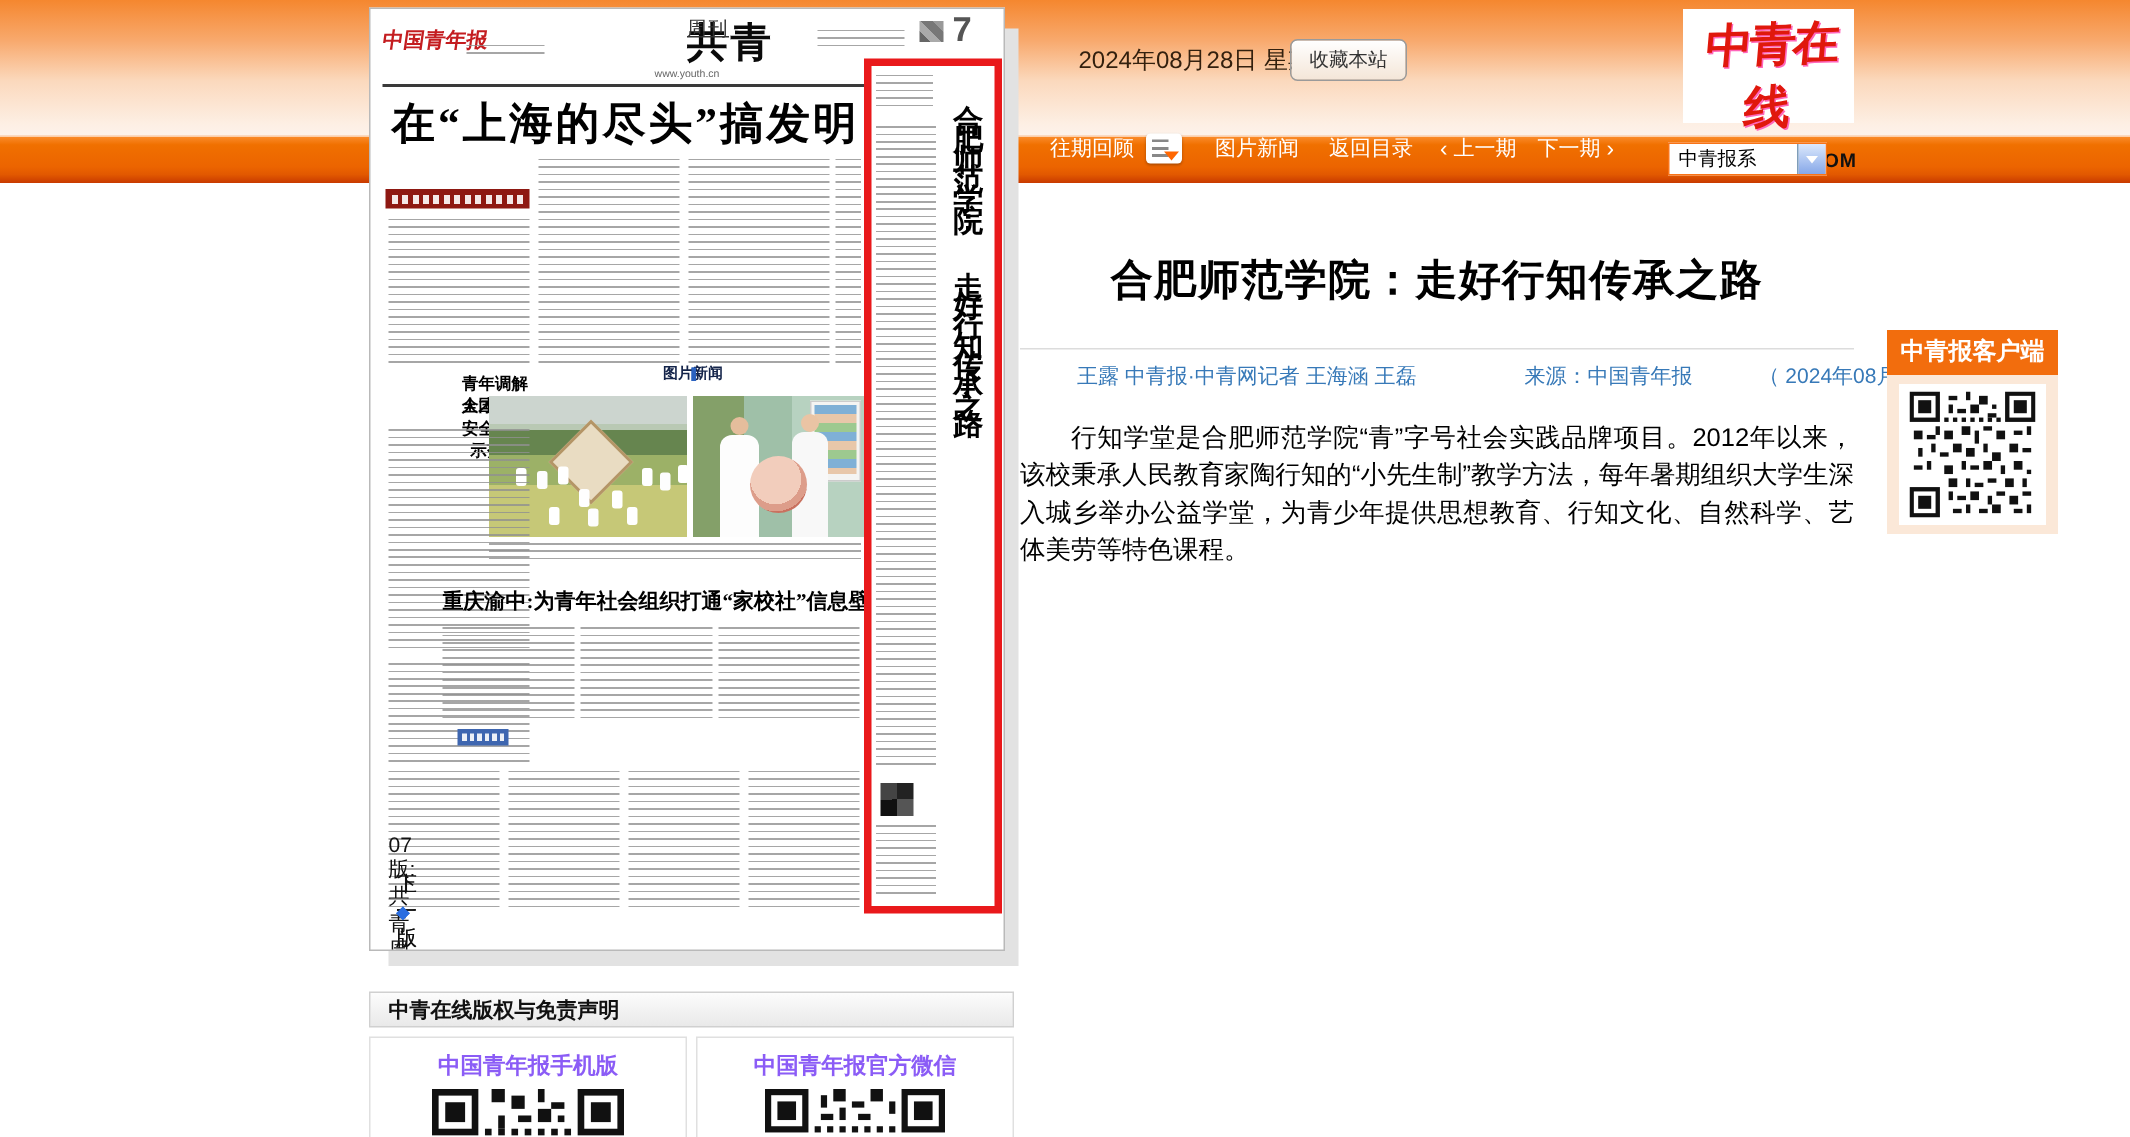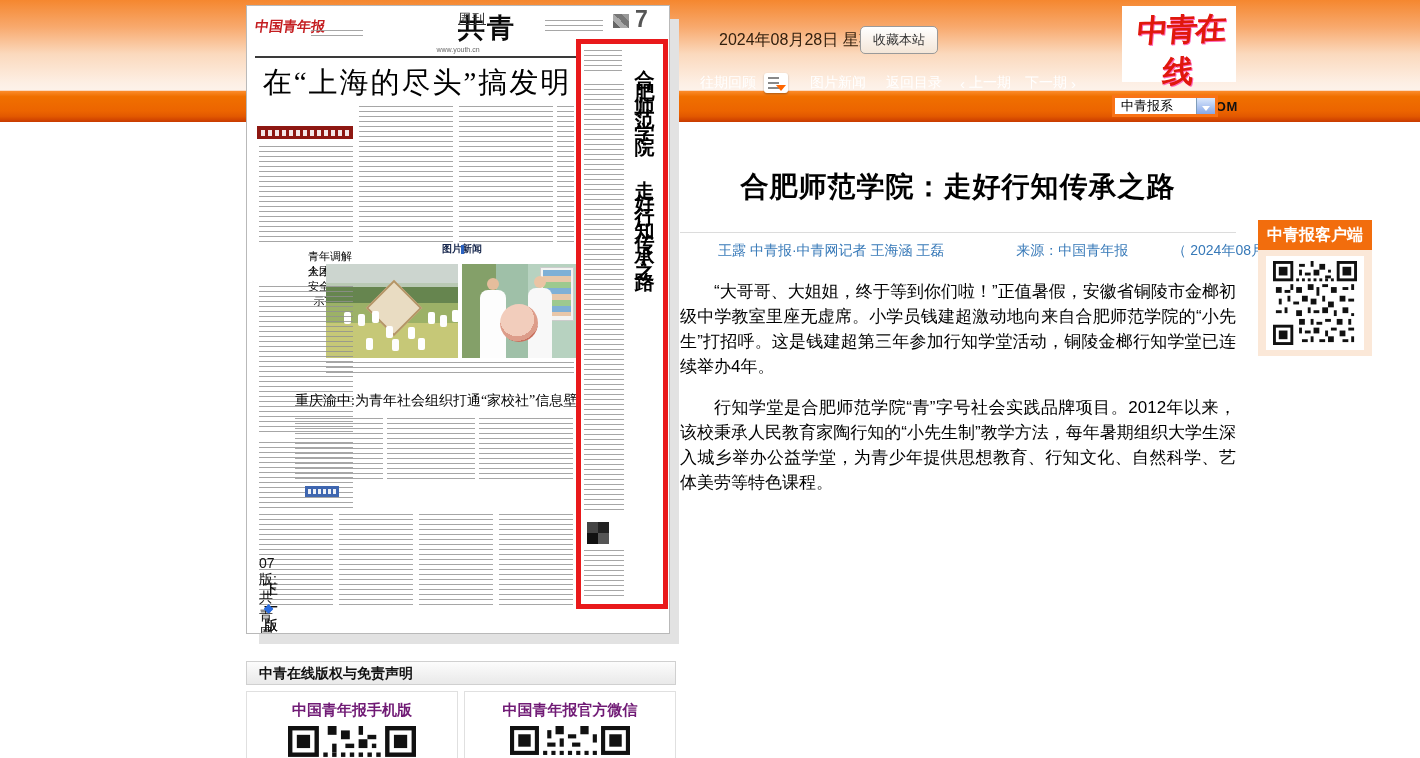--- a/index.html
+++ b/index.html
@@ -6,31 +6,31 @@
   body{width:1420px;height:758px;position:relative;overflow:hidden;background:#fff;
        font-family:"Liberation Sans",sans-serif;}
   .abs{position:absolute;}
 
   
   .header-band{left:0;top:0;width:1420px;height:90px;
     background:linear-gradient(180deg,#F5872F 0%,#F8A96D 30%,#FBD9BD 60%,#FDEFE4 92%,#FDF2EA 100%);}
   .nav-bar{left:0;top:90px;width:1420px;height:32px;
     background:linear-gradient(180deg,#FB8C2C 0%,#F07000 18%,#EC6400 65%,#E25800 82%,#C83A00 100%);
     border-top:1px solid #fbd9c0;box-sizing:border-box;}
-  .nav-row{left:700px;top:76px;height:14px;display:flex;align-items:center;color:#fff;font-size:14px;}
+  .nav-row{left:700px;top:92px;height:14px;display:flex;align-items:center;color:#fff;font-size:14px;}
   .nav-item{cursor:pointer;white-space:nowrap;}
   .nav-arrow{font-size:15px;margin:0 4px;}
   .nav-icon{width:24px;height:20px;background:#fff;border-radius:3px;margin:0 22px 0 8px;position:relative;
     box-shadow:0 1px 2px rgba(0,0,0,.3);}
   .nav-icon:before{content:"";position:absolute;left:4px;top:4px;width:11px;height:12px;
     background:repeating-linear-gradient(180deg,#888 0 2px,transparent 2px 5px);}
   .nav-icon:after{content:"";position:absolute;right:2px;bottom:2px;
     border-left:5px solid transparent;border-right:5px solid transparent;border-top:6px solid #f60;}
   .gap20{width:20px;} .gap14{width:14px;}
-  .dropdown{left:1112px;top:95px;width:106px;height:22px;background:#fff;border:3px solid #f97316;
+  .dropdown{left:1112px;top:95px;width:106px;height:22px;background:#fff;border:1px solid #f97316;
     box-sizing:border-box;display:flex;align-items:center;font-size:13px;color:#000;}
   .dropdown .val{flex:1;padding-left:6px;}
   .dd-btn{width:18px;height:100%;background:linear-gradient(180deg,#dce9fc,#86a7e8);
     border-left:1px solid #7f9db9;position:relative;}
   .dd-btn:after{content:"";position:absolute;left:5px;top:8px;
     border-left:4px solid transparent;border-right:4px solid transparent;border-top:5px solid #fff;}
 
   .date-text{left:719px;top:30px;font-size:16px;color:#33200e;text-align:right;}
   .fav-btn{left:860px;top:26px;padding:4px 12px;border:1px solid #9a9a9a;border-radius:5px;
     background:linear-gradient(180deg,#ffffff,#f4e6d8);color:#333;font-size:13px;cursor:pointer;
@@ -48,21 +48,21 @@
   .np-paper{left:8px;top:12px;font-family:"Liberation Serif",serif;font-weight:bold;font-size:14px;
     color:#C41D20;transform:skewX(-8deg);white-space:nowrap;}
   .np-weekly{left:141px;top:4px;width:140px;text-align:center;white-space:nowrap;}
   .np-weekly .big{font-family:"Liberation Serif",serif;font-weight:bold;font-size:27px;color:#0a0a0a;letter-spacing:2px;}
   .np-weekly .small{font-size:13px;color:#333;letter-spacing:1px;text-decoration:underline;}
   .np-site{left:141px;top:40px;width:140px;text-align:center;font-size:7px;color:#666;}
   .np-rule{left:8px;top:50px;width:404px;height:2px;background:#3a3a3a;}
   .np-thumb{left:366px;top:8px;width:16px;height:14px;background:
     linear-gradient(45deg,#666 25%,#aaa 25% 50%,#777 50% 75%,#999 75%);}
   .np-pagenum{left:388px;top:0px;font-size:23px;font-weight:bold;color:#555;}
-  .np-headline{font-family:"Liberation Serif",serif;font-weight:normal;color:#000;}
+  .np-headline{font-family:"Liberation Serif",serif;font-weight:bold;color:#000;}
   .np-h-main{left:10px;top:57px;width:320px;text-align:center;font-size:29px;letter-spacing:2px;white-space:nowrap;}
   .np-tag{left:10px;top:120px;width:96px;height:13px;background:#8E1812;}
   .np-tag:before{content:"";position:absolute;left:4px;top:4px;right:4px;height:6px;
     background:repeating-linear-gradient(90deg,rgba(255,255,255,.9) 0 4px,transparent 4px 7px);}
   .np-h-left{left:8px;top:243px;width:100px;text-align:center;font-size:11px;line-height:15px;}
   .np-photo-label{left:158px;top:243px;width:114px;display:flex;align-items:center;justify-content:center;
     gap:5px;font-size:10px;font-weight:bold;color:#14244a;position:absolute;}
   .np-photo-label i{display:block;width:3px;height:9px;background:#2b62c0;}
   .photo-l{left:79px;top:258px;width:132px;height:94px;overflow:hidden;
     background:linear-gradient(180deg,#ccd5cf 0 20%,#b9c9b4 20% 24%,#66854f 24% 42%,#9cb167 42% 63%,#c6c877 63% 100%);}
@@ -118,21 +118,21 @@
     font-size:16px;font-weight:bold;text-align:center;line-height:30px;}
   .side-panel{left:1258px;top:250px;width:114px;height:106px;background:#FBE8D8;}
   .side-qr{position:absolute;left:8px;top:6px;width:98px;height:94px;background:#fff;
     display:flex;align-items:center;justify-content:center;}
 
   
   .copy-bar{left:246px;top:661px;width:430px;height:24px;background:linear-gradient(180deg,#fcfcfc,#e9e9e9);
     border:1px solid #d0d0d0;box-sizing:border-box;font-size:14px;font-weight:bold;color:#111;
     line-height:22px;padding-left:12px;}
   .qr-box{top:691px;width:210px;height:120px;background:#fff;border:1px solid #e0e0e0;text-align:center;}
-  .qr-box .ttl{font-size:15px;font-weight:bold;color:#701a75;margin-top:9px;}
+  .qr-box .ttl{font-size:15px;font-weight:bold;color:#8b5cf6;margin-top:9px;}
   .qr-box svg{margin-top:6px;}
   .qrb-l{left:246px;} .qrb-r{left:464px;}
 </style>
 </head>
 <body>
 
 <div class="abs header-band"></div>
 <div class="abs nav-bar"></div>
 
 <div class="abs date-text">2024年08月28日 星期三</div>
@@ -239,21 +239,20 @@
 
 <div class="abs article">
   <h1 class="article-title">合肥师范学院：走好行知传承之路</h1>
   <div class="article-divider"></div>
   <div class="byline-row">
     <span class="b1">王露 中青报·中青网记者 王海涵 王磊</span>
     <span class="b2">来源：中国青年报</span>
     <span class="b3">（ 2024年08月28日　07 版）</span>
   </div>
   <div class="article-body">
-    <p>“大哥哥、大姐姐，终于等到你们啦！”正值暑假，安徽省铜陵市金榔初级中学教室里座无虚席。小学员钱建超激动地向来自合肥师范学院的“小先生”打招呼。这是钱建超第三年参加行知学堂活动，铜陵金榔行知学堂已连续举办4年。</p>
     <p>行知学堂是合肥师范学院“青”字号社会实践品牌项目。2012年以来，该校秉承人民教育家陶行知的“小先生制”教学方法，每年暑期组织大学生深入城乡举办公益学堂，为青少年提供思想教育、行知文化、自然科学、艺体美劳等特色课程。</p>
 
   </div>
 </div>
 
 <div class="abs side-head">中青报客户端</div>
 <div class="abs side-panel">
   <div class="side-qr">
     <svg width="84" height="84" viewBox="0 0 29 29">
       <rect width="29" height="29" fill="#fff"></rect>

